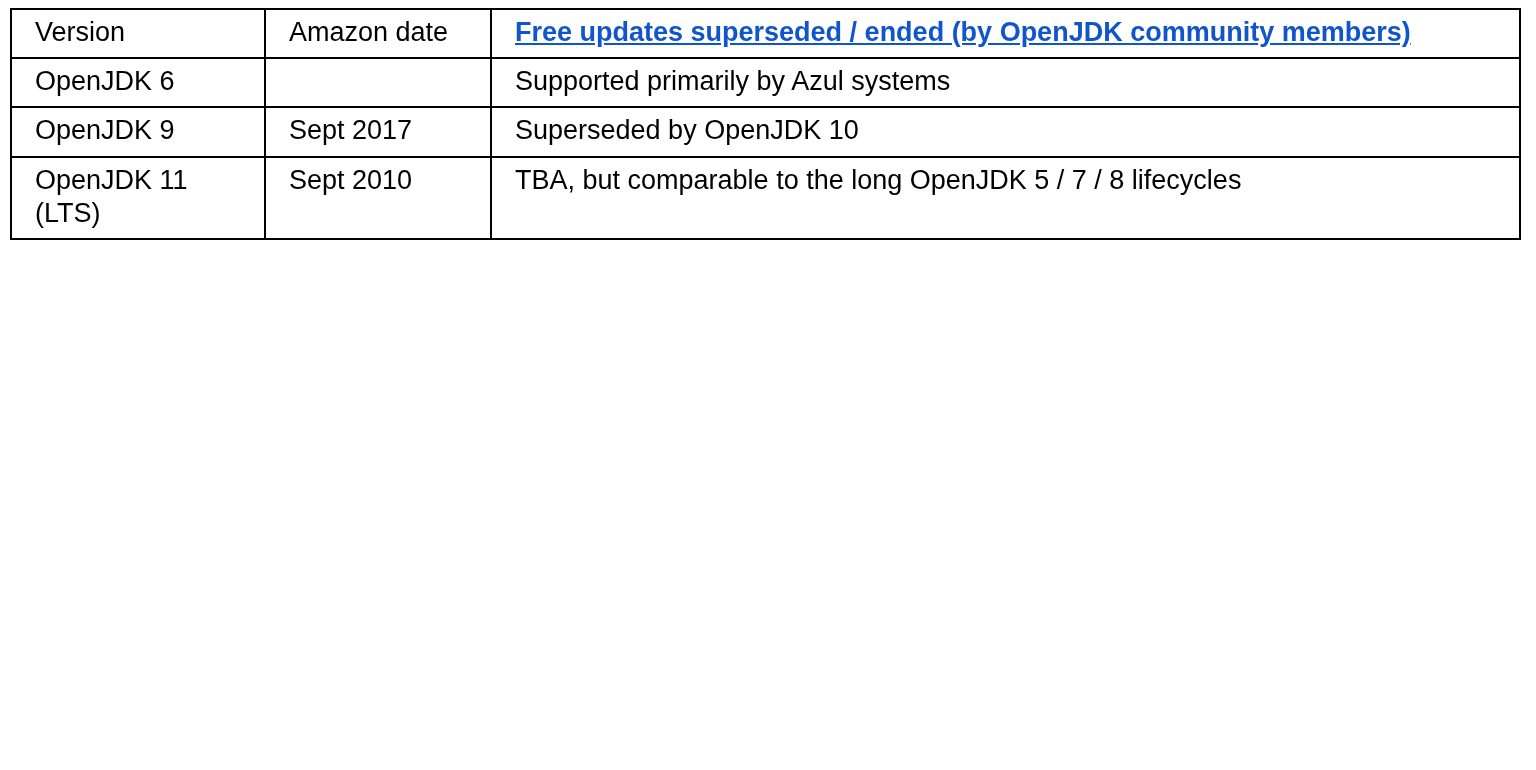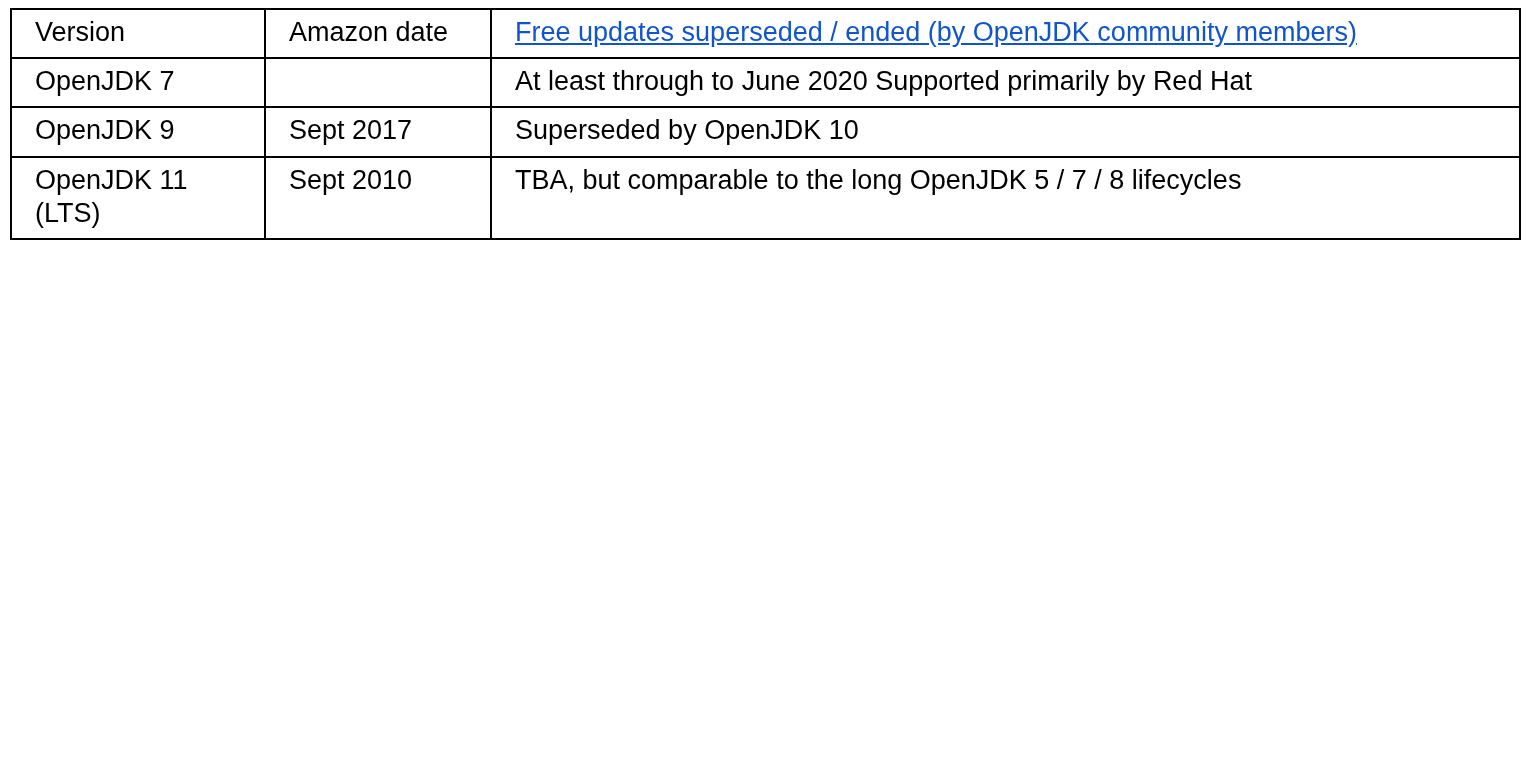--- a/index.html
+++ b/index.html
@@ -38,21 +38,21 @@
 
   th.hdr {
     font-weight: bold;
   }
   th.hdr-link {
     font-weight: bold;
   }
   .hdr-link-text {
     color: #1155cc;
     text-decoration: underline;
-    font-weight: normal;
+    font-weight: bold;
     cursor: pointer;
   }
 </style>
 </head>
 <body>
 
 <div class="page">
   <table class="jdk-table">
     <colgroup>
       <col class="c-version">
@@ -61,23 +61,23 @@
     </colgroup>
     <thead>
       <tr>
         <th class="hdr">Version</th>
         <th class="hdr">Amazon date</th>
         <th class="hdr-link"><span class="hdr-link-text">Free updates superseded / ended (by OpenJDK community members)</span></th>
       </tr>
     </thead>
     <tbody>
       <tr>
-        <td>OpenJDK 7</td>
+        <td>OpenJDK 6</td>
         <td></td>
-        <td>At least through to June 2020 Supported primarily by Red Hat</td>
+        <td>Supported primarily by Azul systems</td>
       </tr>
       <tr>
         <td>OpenJDK 9</td>
         <td>Sept 2017</td>
         <td>Superseded by OpenJDK 10</td>
       </tr>
       <tr>
         <td>OpenJDK 11 (LTS)</td>
         <td>Sept 2010</td>
         <td>TBA, but comparable to the long OpenJDK 5 / 7 / 8 lifecycles</td>

